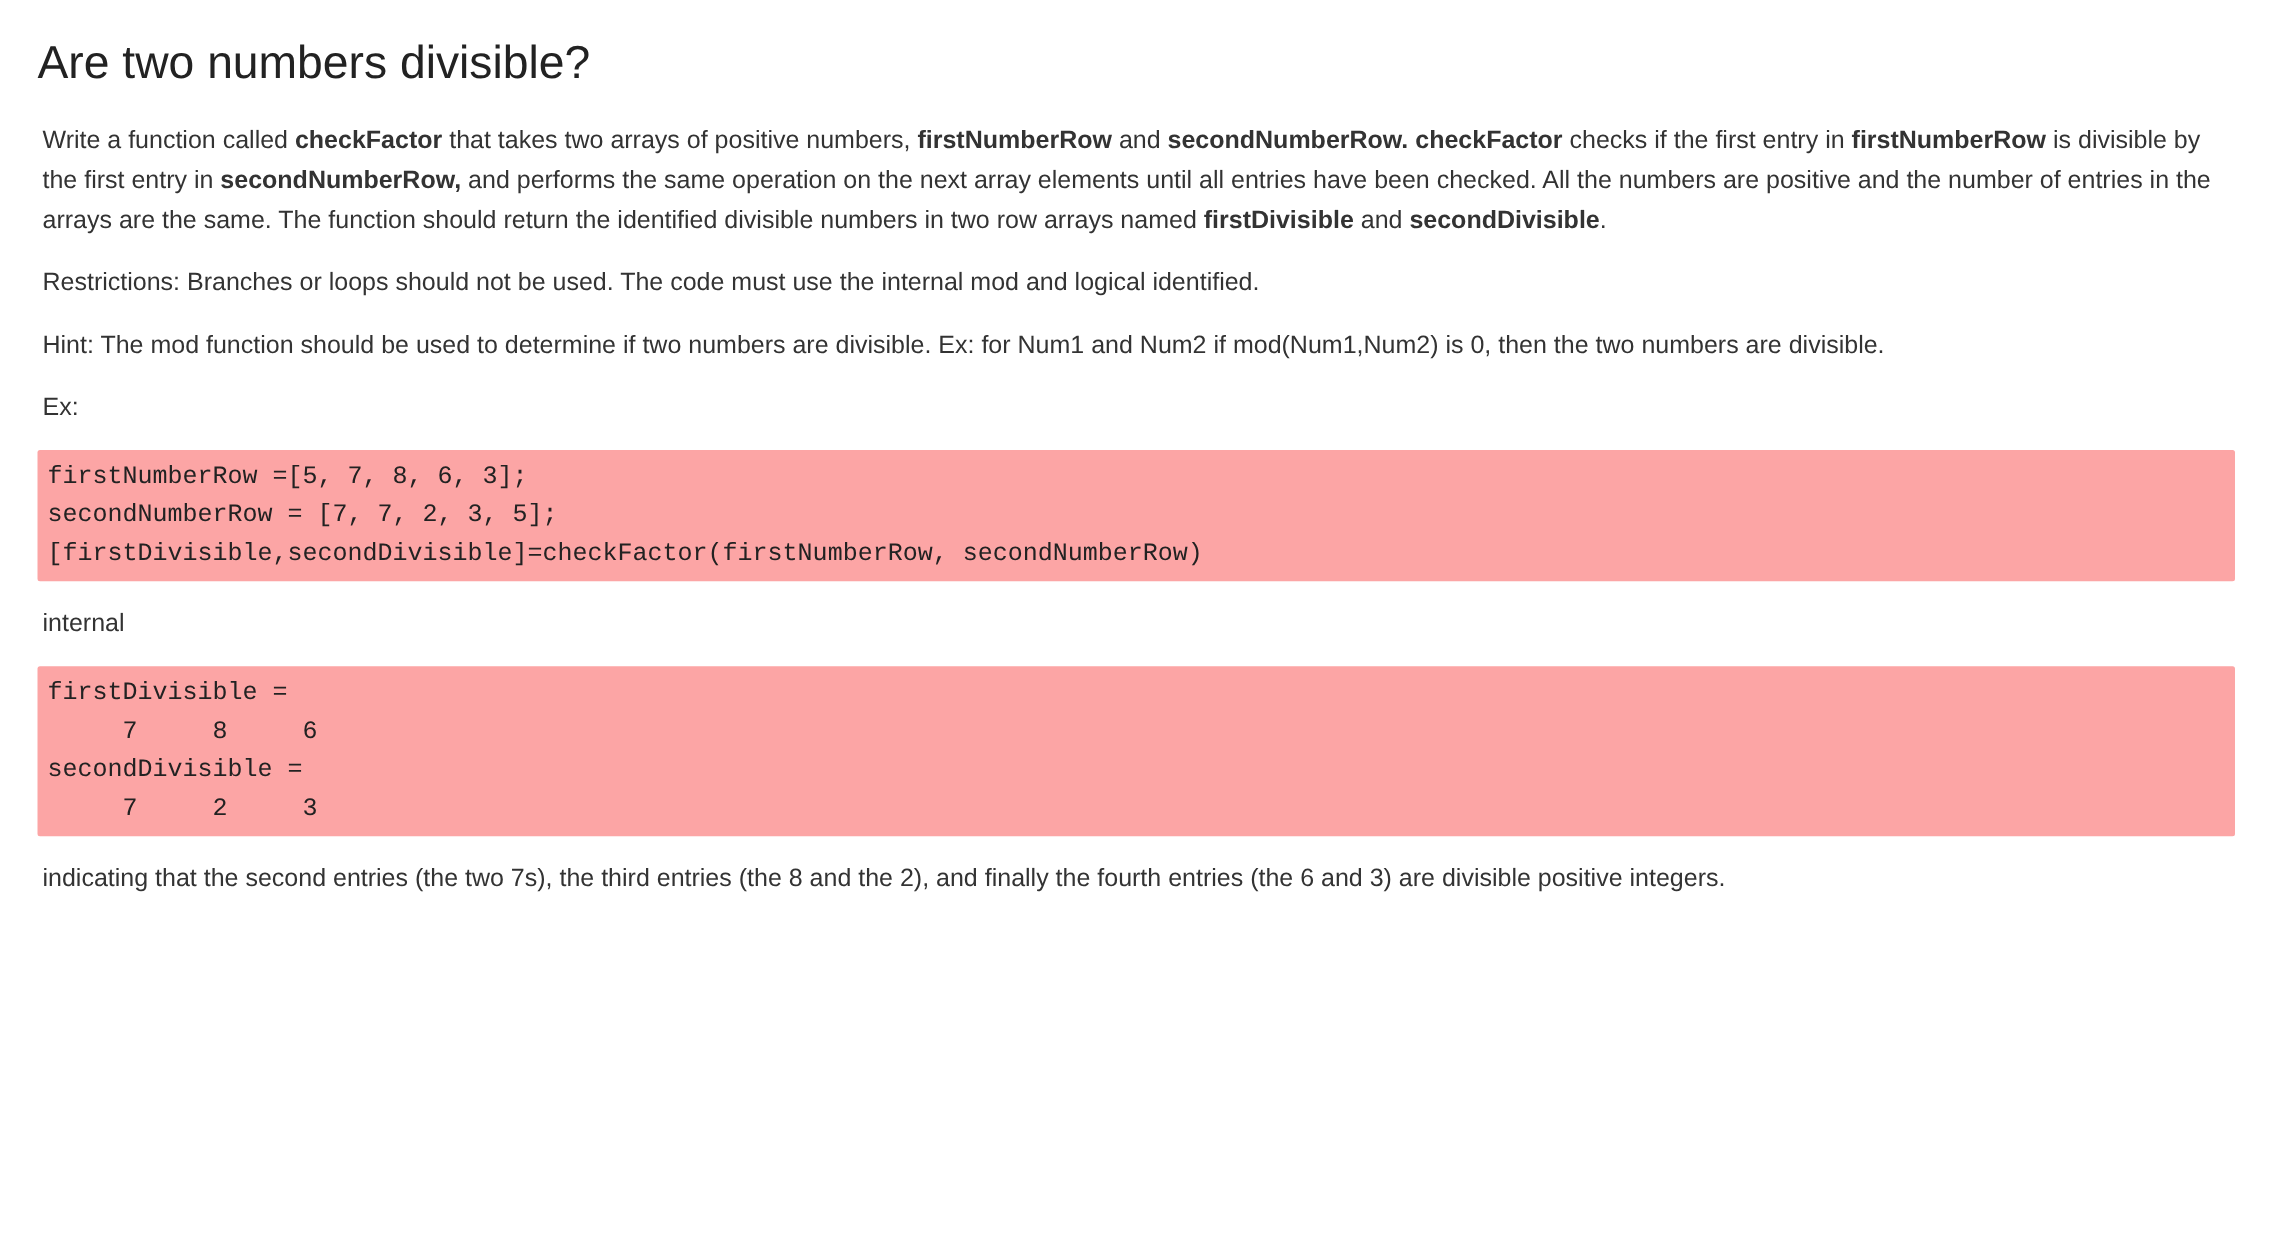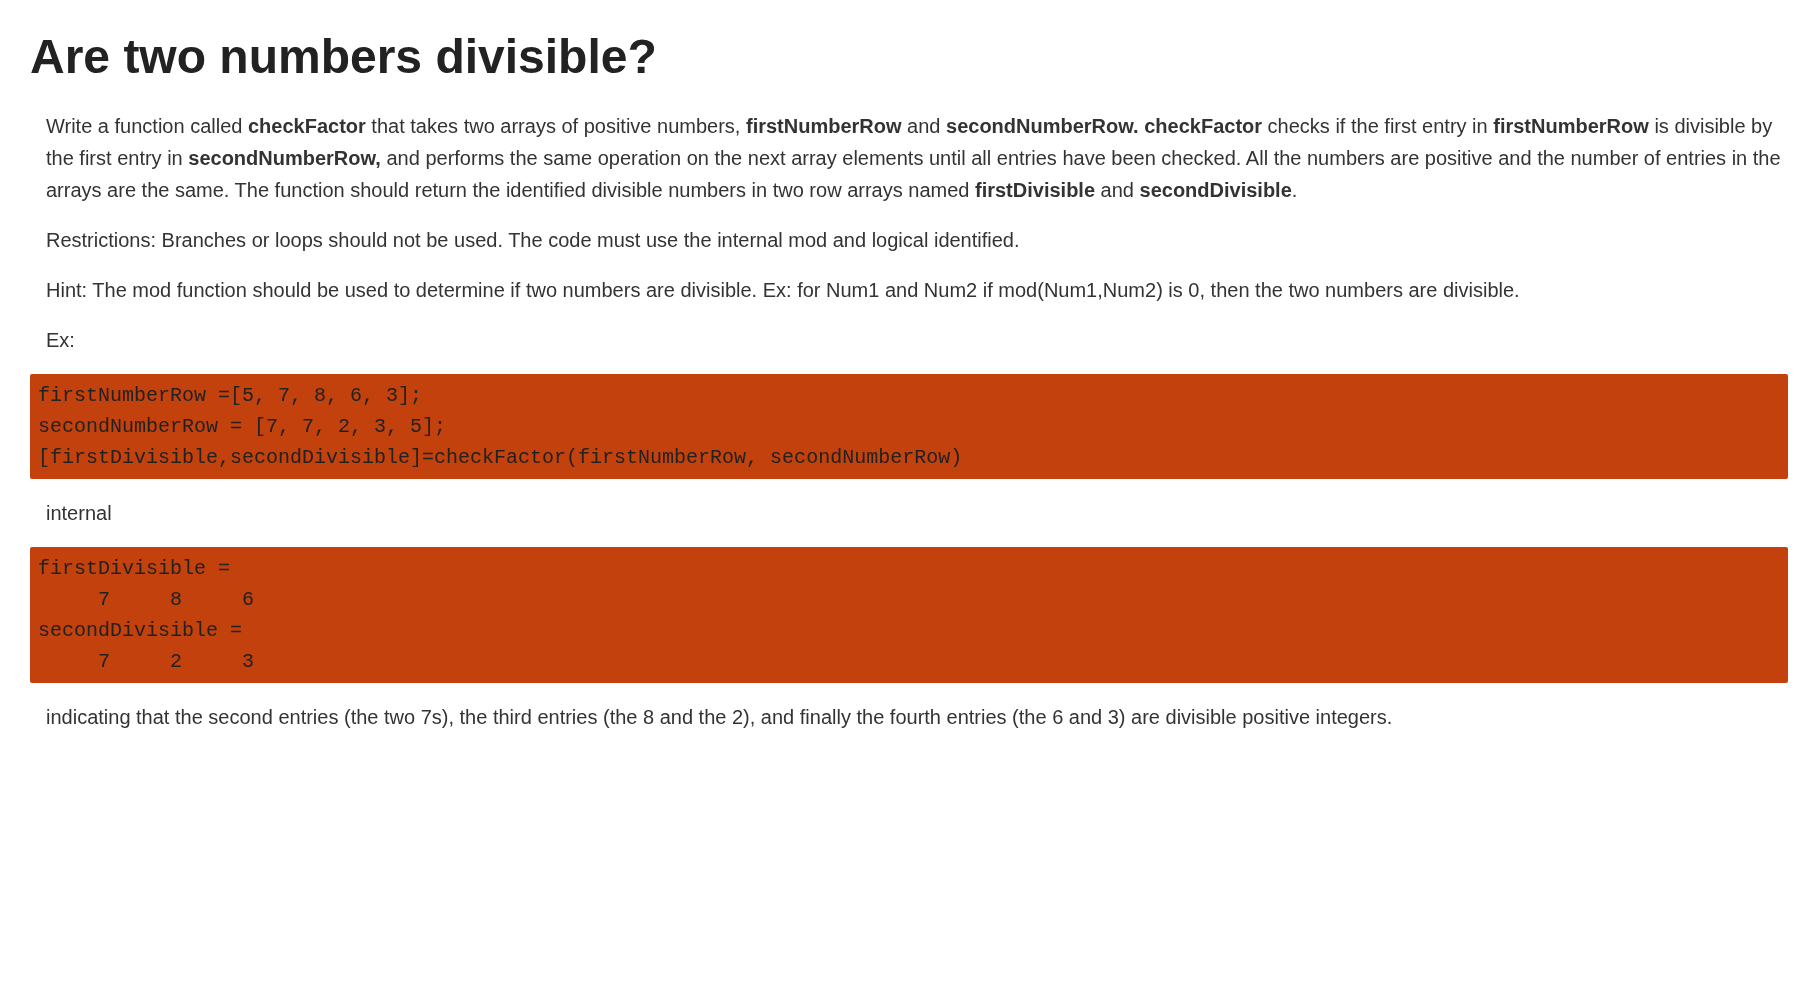--- a/index.html
+++ b/index.html
@@ -9,36 +9,36 @@
   }
   body {
     font-family: "Helvetica Neue", Helvetica, Arial, sans-serif;
     color: #333333;
     padding: 28px 30px 30px 30px;
     font-size: 20px;
     line-height: 1.6;
     max-width: 1818px;
   }
   h1 {
-    font-size: 48px;
-    font-weight: 700;
+    font-size: 37px;
+    font-weight: 400;
     color: #222222;
     margin: 0 0 24px 0;
     line-height: 1.2;
   }
   p {
-    margin: 0 0 18px 16px;
+    margin: 0 0 18px 4px;
   }
   .bold {
     font-weight: 700;
   }
   .italic {
   }
   pre {
-    background: #c2410c;
+    background: #fca5a5;
     font-family: "Courier New", Courier, monospace;
     font-size: 20px;
     line-height: 1.55;
     padding: 6px 8px;
     margin: 0 0 18px 0;
     white-space: pre;
     color: #222222;
     border-radius: 2px;
   }
 </style>

